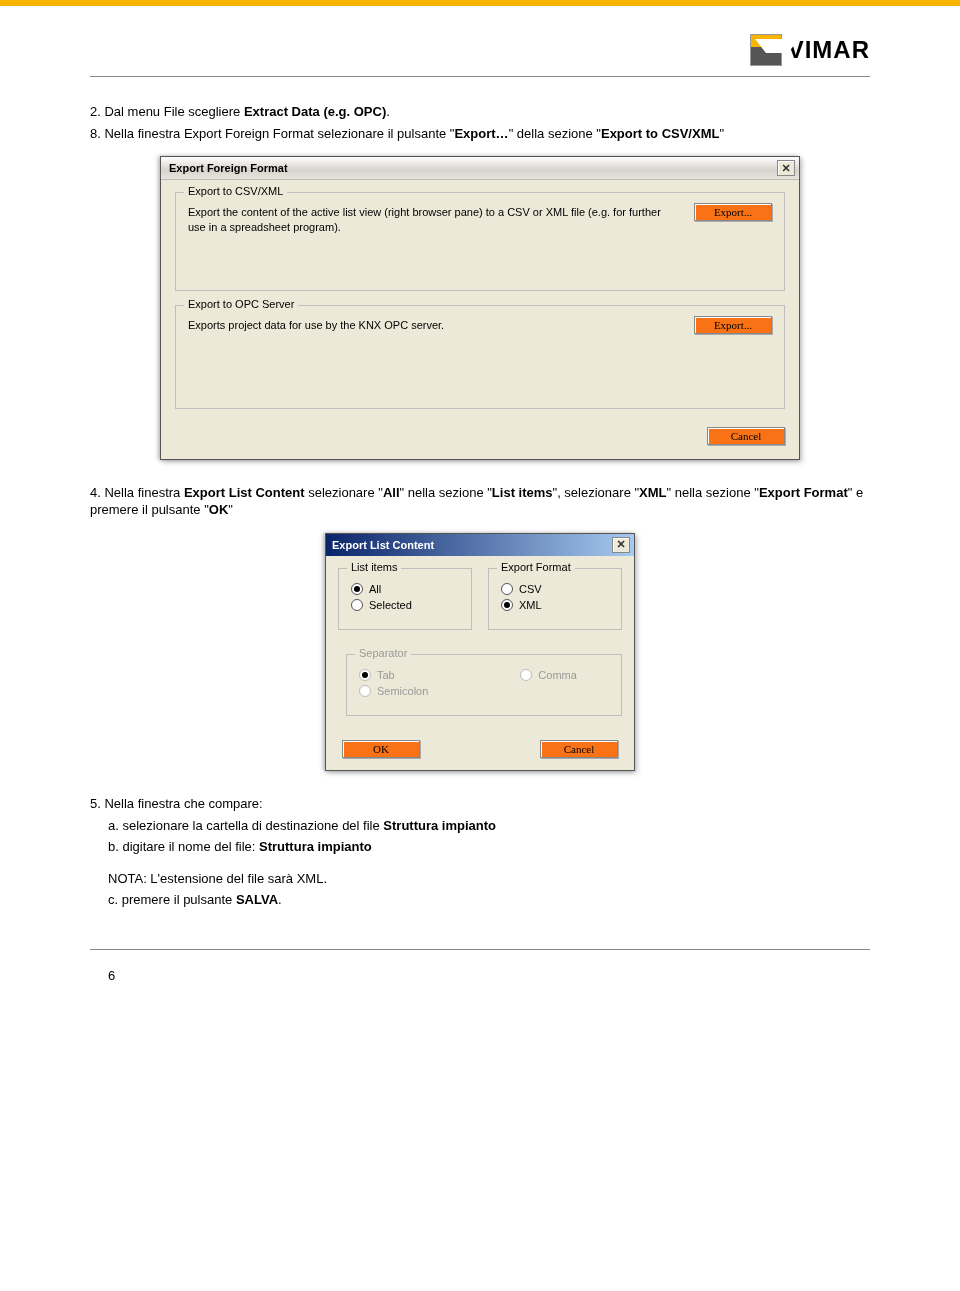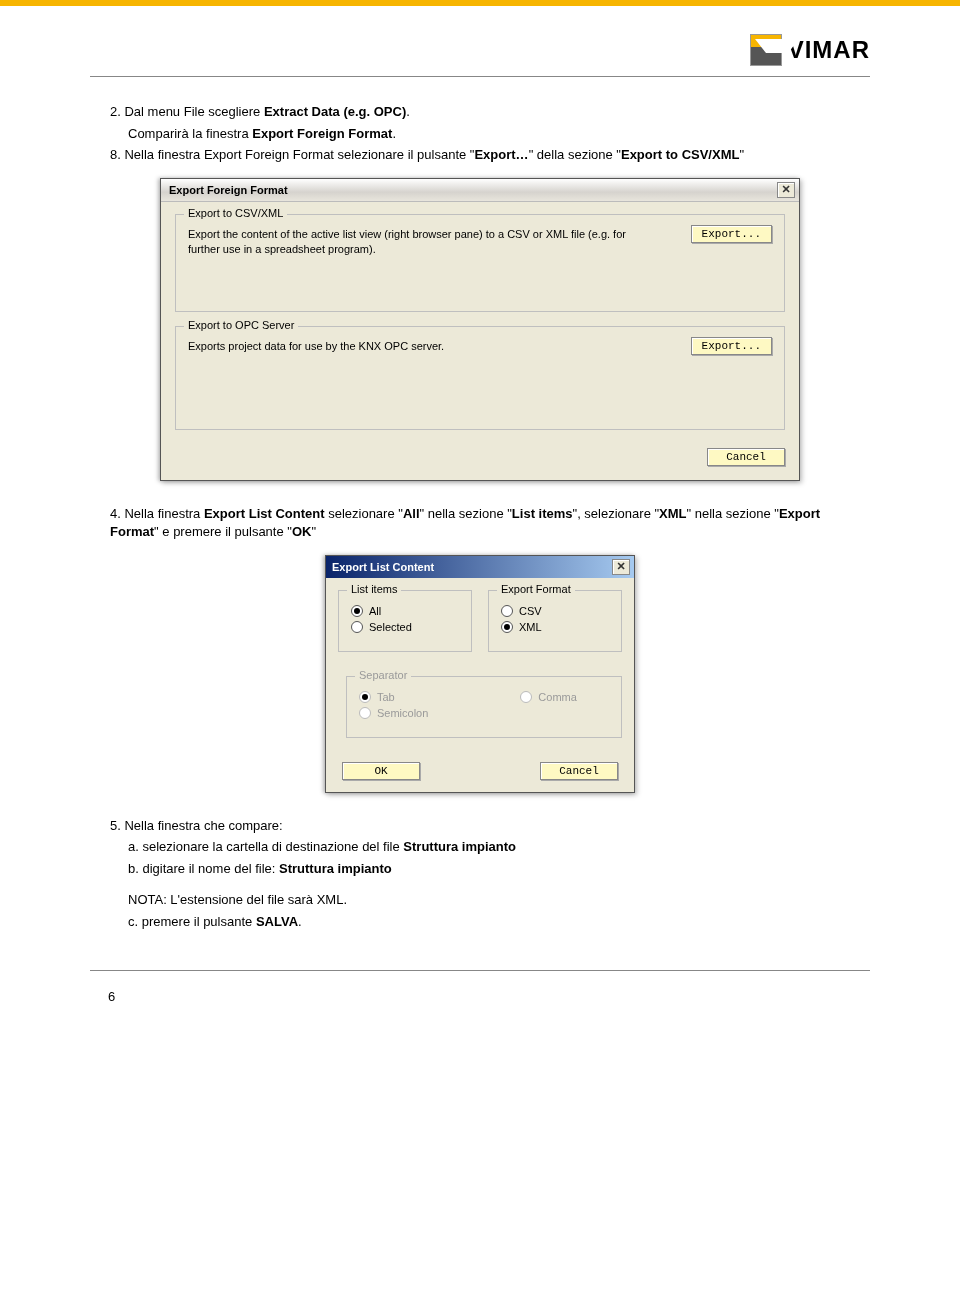--- a/index.html
+++ b/index.html
@@ -36,21 +36,21 @@
     border-left:11px solid transparent;
     border-right:11px solid transparent;
     border-top:14px solid #fff;
   }
   .logo-text { font-weight: 900; font-size: 24px; letter-spacing: 1px; }
   .content {
     padding: 0 90px 40px 90px;
   }
   .hr-top { border: none; border-top: 1px solid #878787; margin-bottom: 26px; }
   .hr-bottom { border: none; border-top: 1px solid #878787; margin-top: 40px; margin-bottom: 18px; }
-  .instruction { margin-bottom: 4px; line-height: 1.35; margin-left: 20px; }
+  .instruction { margin-bottom: 4px; line-height: 1.35; }
   .indent { padding-left: 18px; }
   .section-gap { margin-top: 24px; }
   .bold { font-weight: bold; }
   .page-num { padding-left: 18px; font-size: 13px; }
 
   
   .dialog {
     margin: 14px auto 10px auto;
     background: #ece9d8;
     border: 1px solid #555;
@@ -93,24 +93,24 @@
     position: absolute; top: -8px; left: 8px;
     background: #ece9d8;
     padding: 0 4px;
     font-size: 11px;
   }
   .gb-row { display: flex; justify-content: space-between; align-items: flex-start; gap: 32px; }
   .gb-text { flex: 1; line-height: 1.4; padding-top: 2px; }
   .winbtn {
     min-width: 78px;
     padding: 2px 10px;
-    background: #fef9c3;
+    background: #f97316;
     border: 1px solid #888;
     box-shadow: inset 1px 1px 0 #fff, 1px 1px 0 #aaa;
-    font-family: Liberation Mono, monospace;
+    font-family: Liberation Serif, serif;
     font-size: 11px;
     text-align: center;
   }
   .gb-pad { height: 40px; }
   .dlg-footer { display: flex; justify-content: flex-end; padding: 4px 0 0 0; }
 
   
   .dlg2 { width: 310px; }
   .dlg2 .dlg-body { padding: 12px 12px 12px 12px; }
   .row2 { display: flex; gap: 16px; }
@@ -139,23 +139,20 @@
     <div class="logo-mark"></div>
     <div class="logo-text">VIMAR</div>
   </div>
 </div>
 
 <div class="content">
   <hr class="hr-top">
 
   <p class="instruction">
     <span>2. Dal menu File scegliere </span><span class="bold">Extract Data (e.g. OPC)</span><span>.</span>
-  </p>
-  <p class="instruction indent">
-    <span>Comparirà la finestra </span><span class="bold">Export Foreign Format</span><span>.</span>
   </p>
   <p class="instruction">
     <span>8. Nella finestra Export Foreign Format  selezionare il pulsante "</span><span class="bold">Export…</span><span>" della sezione "</span><span class="bold">Export to CSV/XML</span><span>"</span>
   </p>
 
   <div class="dialog dlg1">
     <div class="titlebar">
       <span>Export Foreign Format</span>
       <div class="closebtn">✕</div>
     </div>

